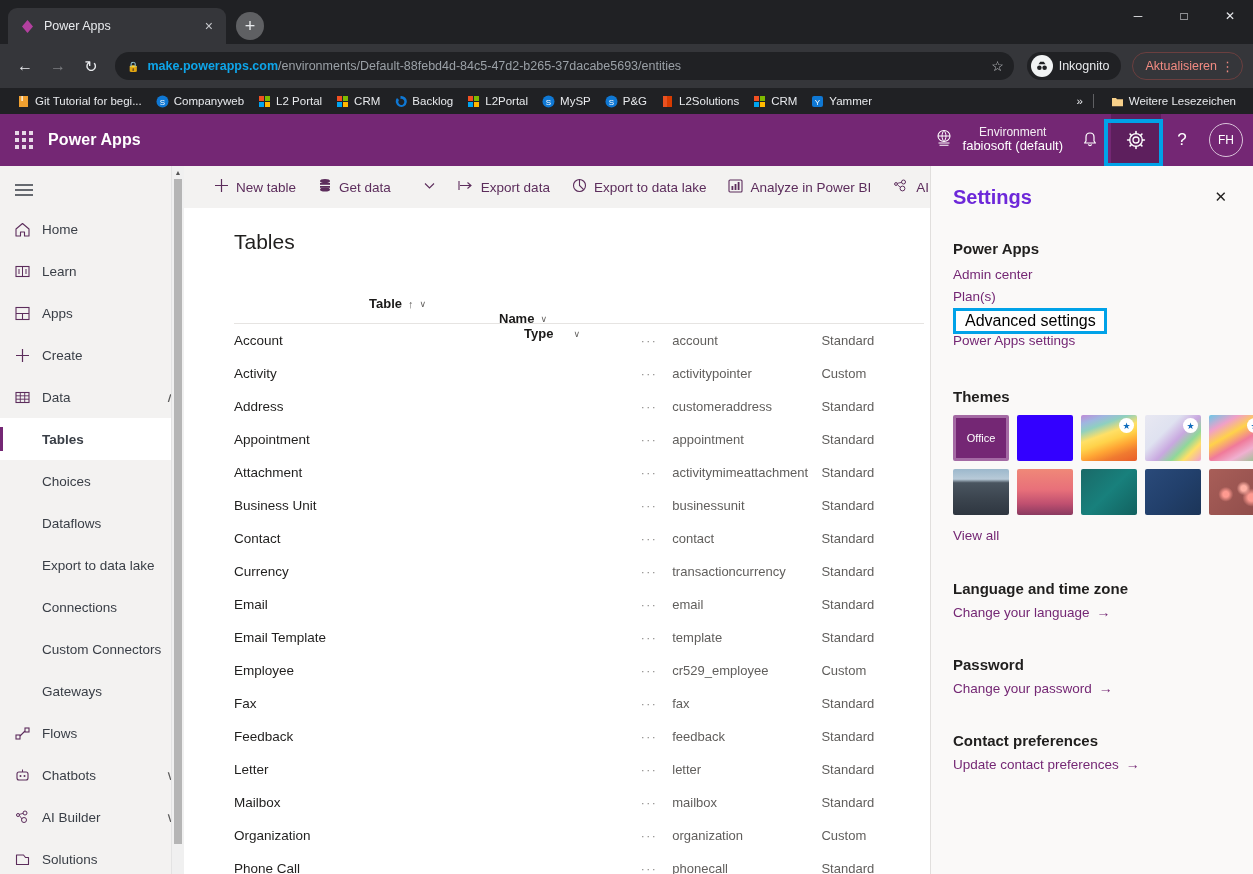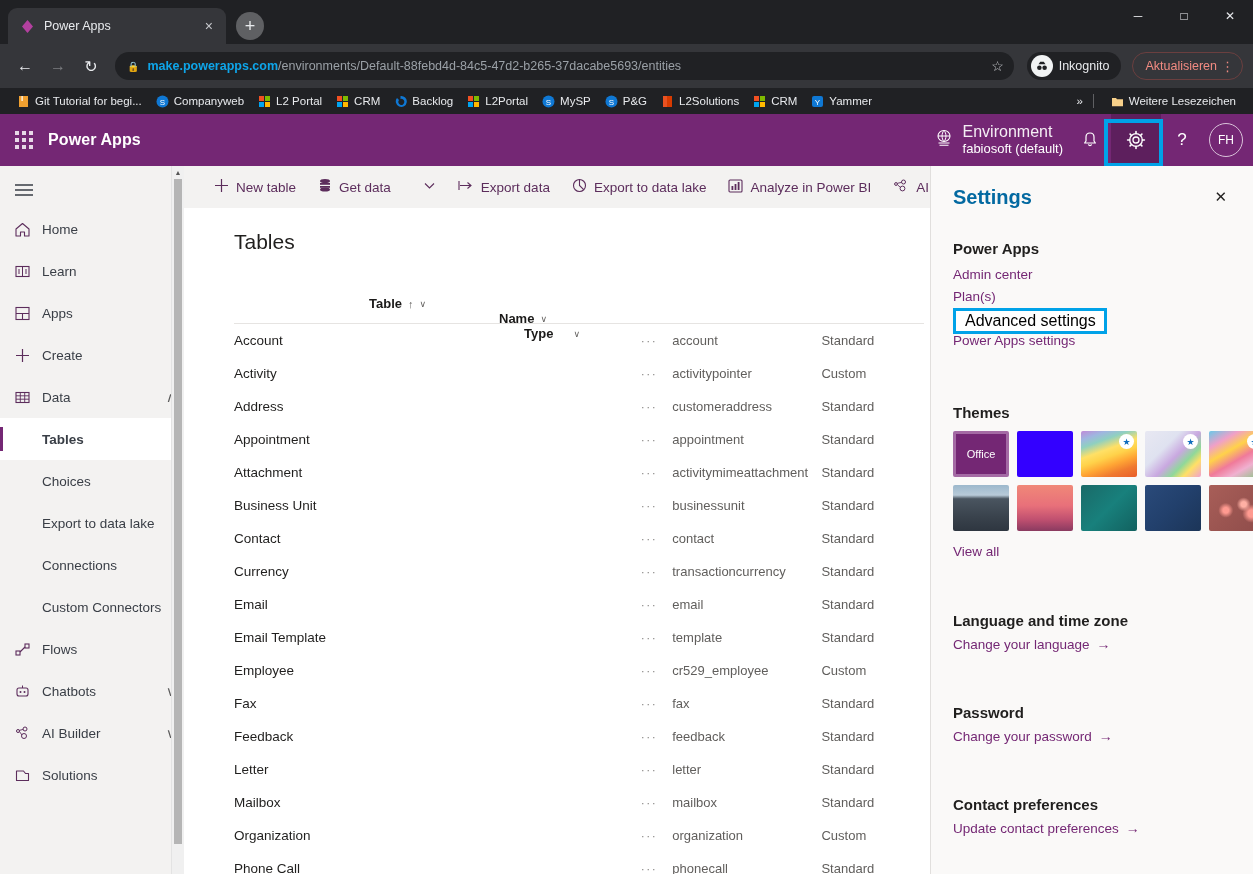--- a/index.html
+++ b/index.html
@@ -74,21 +74,21 @@
     color: #ffffff; position: relative;
   }
   .waffle { width: 48px; display: flex; align-items: center; justify-content: center; }
   .waffle-grid { display: grid; grid-template-columns: repeat(3, 4px);
     grid-template-rows: repeat(3, 4px); gap: 3px; }
   .waffle-grid i { background: #e8d8e8; display: block; width: 4px; height: 4px; }
   .pa-brand { font-size: 16px; font-weight: bold; letter-spacing: .1px; }
   .env-block { margin-left: auto; display: flex; align-items: center; gap: 9px;
     padding-right: 6px; }
   .env-text { line-height: 1.15; }
-  .env-label { font-size: 16px; opacity: .92; }
+  .env-label { font-size: 12px; opacity: .92; text-align: center; }
   .env-value { font-size: 13px; }
   .hdr-icons { display: flex; align-items: center; height: 52px; }
   .hdr-btn { width: 42px; height: 52px; display: flex; align-items: center;
     justify-content: center; position: relative; }
   .hdr-btn.gear-active { background: #5d1f5d; width: 50px; }
   .gear-highlight {
     position: absolute; border: 4px solid #00a2e8; pointer-events: none;
     left: 1104px; top: 119px; width: 59px; height: 48px;
   }
   .avatar { width: 34px; height: 34px; border-radius: 50%; border: 1.5px solid #d9c2d9;
@@ -145,27 +145,27 @@
   .chev { font-size: 9px; color: #605e5c; font-weight: normal; }
   .sortarrow { font-size: 11px; color: #605e5c; }
 
   
   .settings-panel {
     width: 323px; flex: 0 0 323px; background: #faf9f8;
     border-left: 1px solid #e1dfdd; padding: 0 22px; position: relative;
   }
   .sp-head { display: flex; align-items: flex-start; justify-content: space-between;
     padding-top: 20px; }
-  .sp-title { font-size: 20px; color: #0369a1; font-weight: bold; }
+  .sp-title { font-size: 20px; color: #6d28d9; font-weight: bold; }
   .sp-close { color: #201f1e; font-size: 15px; padding: 2px 4px; }
   .sp-sec-title { font-size: 15px; font-weight: bold; color: #201f1e; margin-bottom: 7px; }
   .sp-link { font-size: 13.5px; color: #742774; line-height: 22px; display: block; }
   .sp-link-row { display: flex; align-items: center; gap: 7px; font-size: 13.5px;
     color: #742774; }
-  .sp-group { margin-top: 52px; }
+  .sp-group { margin-top: 36px; }
   .adv-highlight { position: absolute; border: 3px solid #00a2e8; background: #ffffff;
     left: 0px; top: 0px; width: 154px; height: 26px; z-index: 1; }
   .adv-wrap { position: relative; height: 22px; }
   .adv-label { position: absolute; left: 12px; top: 2px; z-index: 2; font-size: 16px;
     color: #000000; line-height: 22px; }
 
   .themes-grid { display: grid; grid-template-columns: repeat(5, 56px); gap: 8px;
     margin-top: 10px; }
   .theme { width: 56px; height: 46px; border-radius: 2px; position: relative;
     overflow: hidden; }
@@ -420,23 +420,25 @@
               <rect x="2" y="3.5" width="13" height="10" fill="none" stroke="#5c2d5c" stroke-width="1.1"></rect>
               <path d="M2 6.8 h13 M2 10.2 h13 M6.3 3.5 v10 M10.7 3.5 v10" stroke="#5c2d5c" stroke-width="0.9"></path>
             </svg>
           </span>
         <span class="ni-label">Data</span>
         <span class="ni-chev">∧</span>
       </div>
 
       <div class="nav-sub active">Tables</div>
       <div class="nav-sub">Choices</div>
+      <div class="nav-sub">Dataflows</div>
       <div class="nav-sub">Export to data lake</div>
       <div class="nav-sub">Connections</div>
       <div class="nav-sub">Custom Connectors</div>
+      <div class="nav-sub">Gateways</div>
 
       <div class="nav-item">
         <span class="ni-icon">
             <svg width="17" height="17" viewBox="0 0 17 17">
               <rect x="2" y="10" width="4" height="4" fill="none" stroke="#5c2d5c" stroke-width="1.1"></rect>
               <rect x="11" y="3" width="4" height="4" fill="none" stroke="#5c2d5c" stroke-width="1.1"></rect>
               <path d="M6 11 L11 6" stroke="#5c2d5c" stroke-width="1.1"></path>
             </svg>
           </span>
         <span class="ni-label">Flows</span>

